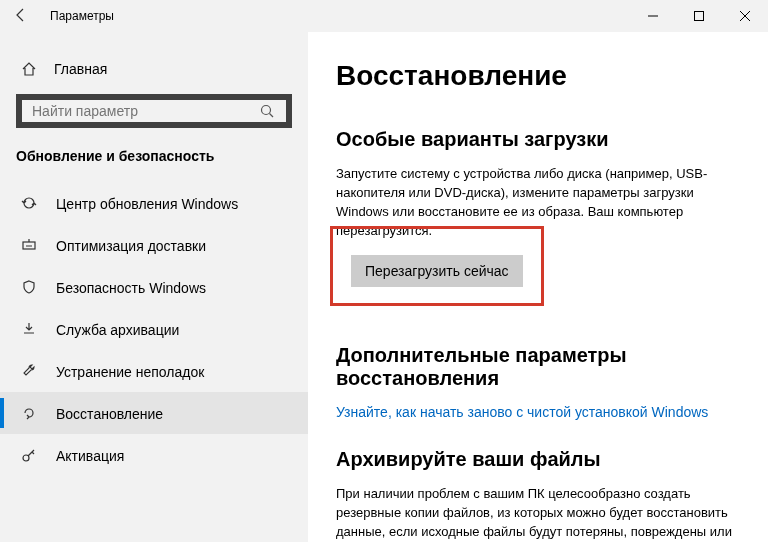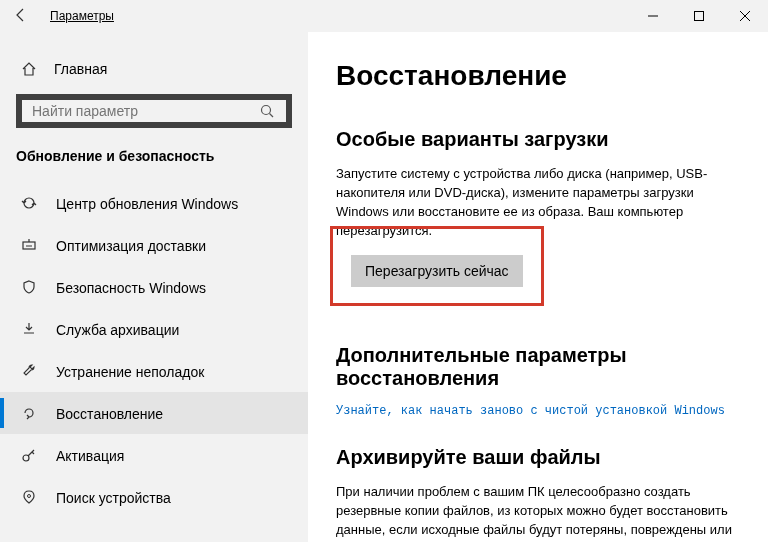--- a/index.html
+++ b/index.html
@@ -24,21 +24,20 @@
     width: 42px;
     text-align: center;
     font-size: 14px;
     color: #333;
   }
   .titlebar .title {
     flex: 0 0 auto;
     font-size: 12px;
     color: #000;
     padding-left: 8px;
-    text-decoration: underline;
   }
   .titlebar .spacer { flex: 1; }
   .winbtn {
     width: 46px;
     height: 32px;
     display: flex;
     align-items: center;
     justify-content: center;
     font-size: 10px;
     color: #000;
@@ -149,25 +148,24 @@
     border: none;
     padding: 8px 14px;
     font-size: 14px;
     font-family: inherit;
     cursor: pointer;
     min-width: 170px;
     text-align: center;
   }
   .link {
     color: #0067c0;
-    font-size: 12px;
+    font-size: 14px;
     display: block;
     margin-bottom: 28px;
     cursor: pointer;
-    font-family: Liberation Mono, monospace;
   }
   .section { margin-bottom: 10px; }
 </style>
 </head>
 <body>
 
 <div class="titlebar">
   <div class="back">
     <svg width="16" height="16" viewBox="0 0 16 16">
         <path d="M10 2 L4 8 L10 14" stroke="#333" stroke-width="1.2" fill="none"></path>
@@ -274,29 +272,20 @@
     <div class="nav-item">
       <span class="icon">
         <svg width="16" height="16" viewBox="0 0 16 16">
             <circle cx="5" cy="11" r="3" stroke="#333" stroke-width="1.2" fill="none"></circle>
             <path d="M7 9 L13 3 M11 5 L13 7" stroke="#333" stroke-width="1.2"></path>
           </svg>
       </span>
       <span>Активация</span>
     </div>
 
-    <div class="nav-item">
-      <span class="icon">
-        <svg width="16" height="16" viewBox="0 0 16 16">
-            <path d="M8 2 C5 2 3 4 3 7 C3 10 8 14 8 14 C8 14 13 10 13 7 C13 4 11 2 8 2 Z" stroke="#333" stroke-width="1.2" fill="none"></path>
-            <circle cx="8" cy="7" r="1.5" stroke="#333" stroke-width="1" fill="none"></circle>
-          </svg>
-      </span>
-      <span>Поиск устройства</span>
-    </div>
   </div>
 
   <div class="main">
     <h1>Восстановление</h1>
 
     <div class="section">
       <h2>Особые варианты загрузки</h2>
       <p class="desc">Запустите систему с устройства либо диска (например, USB-накопителя или DVD-диска), измените параметры загрузки Windows или восстановите ее из образа. Ваш компьютер перезагрузится.</p>
       <div class="highlight-box">
         <button class="gray-btn">Перезагрузить сейчас</button>

